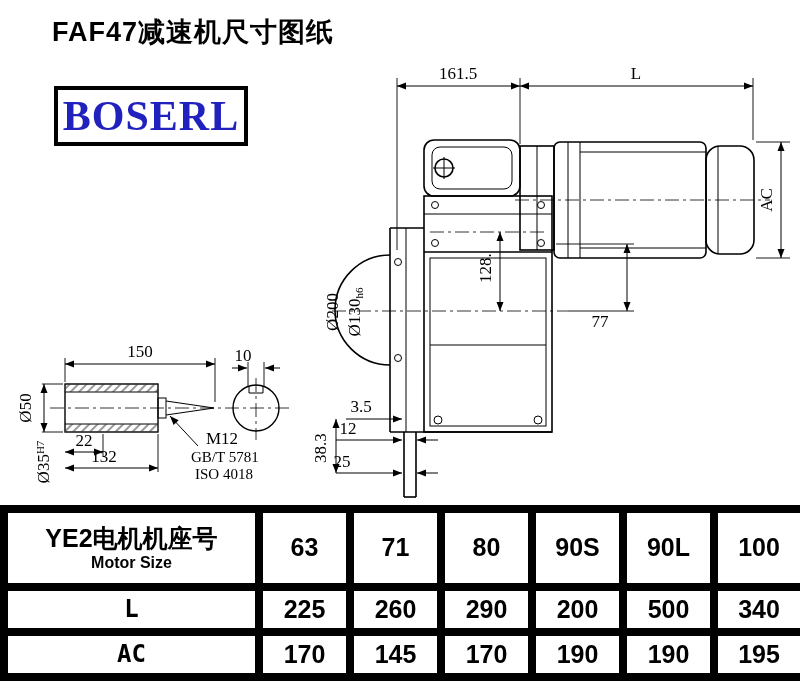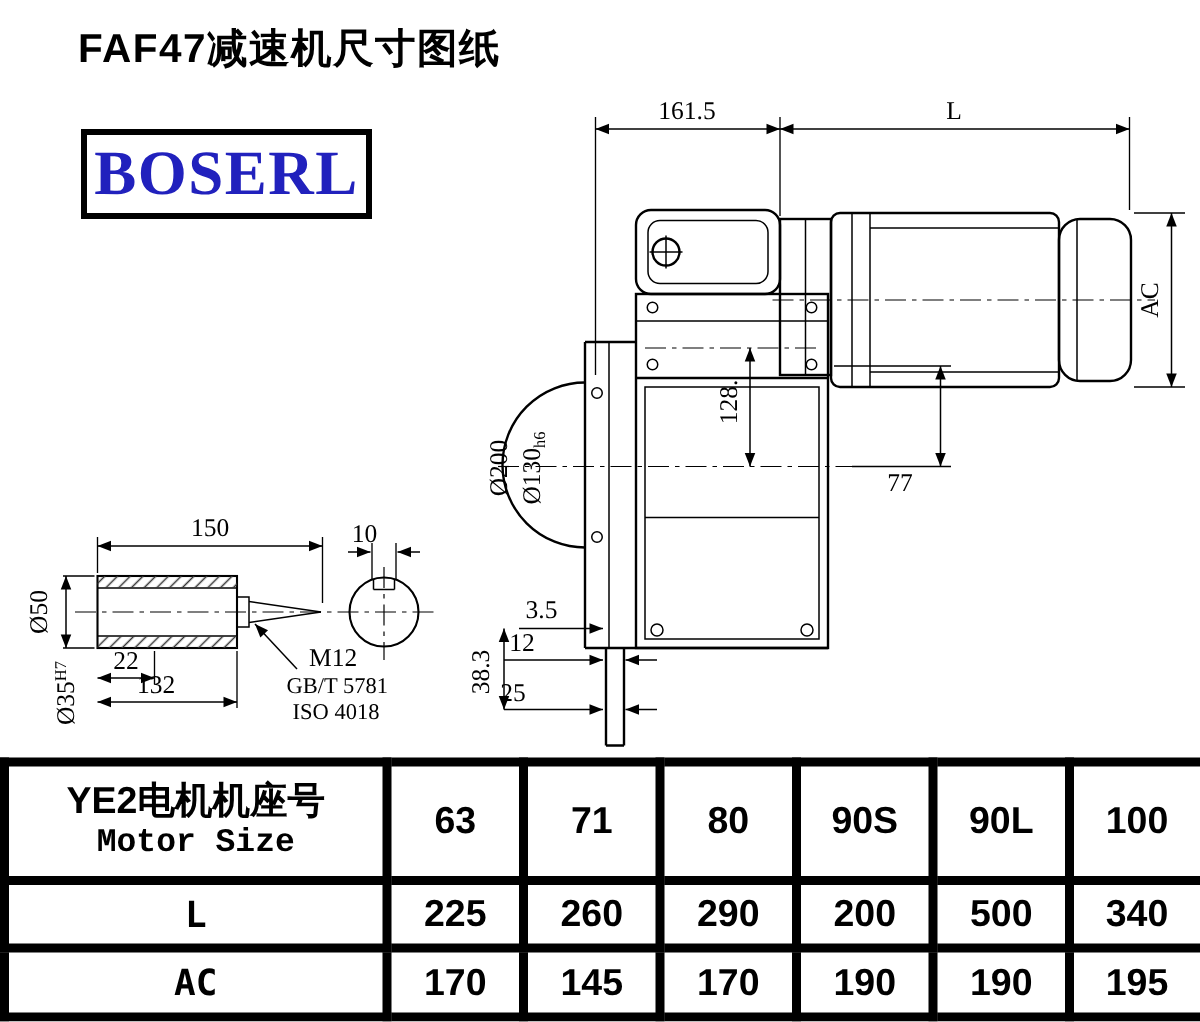--- a/index.html
+++ b/index.html
@@ -9,25 +9,25 @@
          letter-spacing:1px;font-family:"Liberation Sans",sans-serif;}
   .logo-box{position:absolute;left:30px;top:86px;width:186px;height:52px;
             border:4px solid #000;background:#fff;display:flex;align-items:center;
             justify-content:center;margin-left:24px;}
   .logo-text{font-family:"Liberation Serif",serif;font-weight:bold;font-size:42px;
              color:#2121bd;letter-spacing:1px;line-height:1;}
   svg{position:absolute;left:0;top:0;}
   svg text{font-family:"Liberation Serif",serif;fill:#000;}
   .dim-table{position:absolute;left:0;top:505px;width:800px;height:176px;
              border-collapse:collapse;table-layout:fixed;text-align:center;}
-  .dim-table td,.dim-table th{border:6px solid #000000;padding:0;vertical-align:middle;}
+  .dim-table td,.dim-table th{border:8px solid #000000;padding:0;vertical-align:middle;}
   .hdr-row{height:64px;}
   .data-row{height:37px;}
   .cn{font-size:25px;font-weight:600;line-height:1.2;}
-  .en{font-size:22px;font-weight:bold;font-family:Liberation Mono, monospace;line-height:1.2;}
+  .en{font-size:16px;font-weight:bold;font-family:Liberation Sans, sans-serif;line-height:1.2;}
   .rowlab{font-size:24px;font-weight:bold;font-family:"DejaVu Sans Mono",monospace;}
   .num{font-size:25px;font-weight:600;font-family:Liberation Sans, sans-serif;}
 </style>
 </head>
 <body>
 
 <div class="title">FAF47减速机尺寸图纸</div>
 
 <div class="logo-box">
   <span class="logo-text">BOSERL</span>

